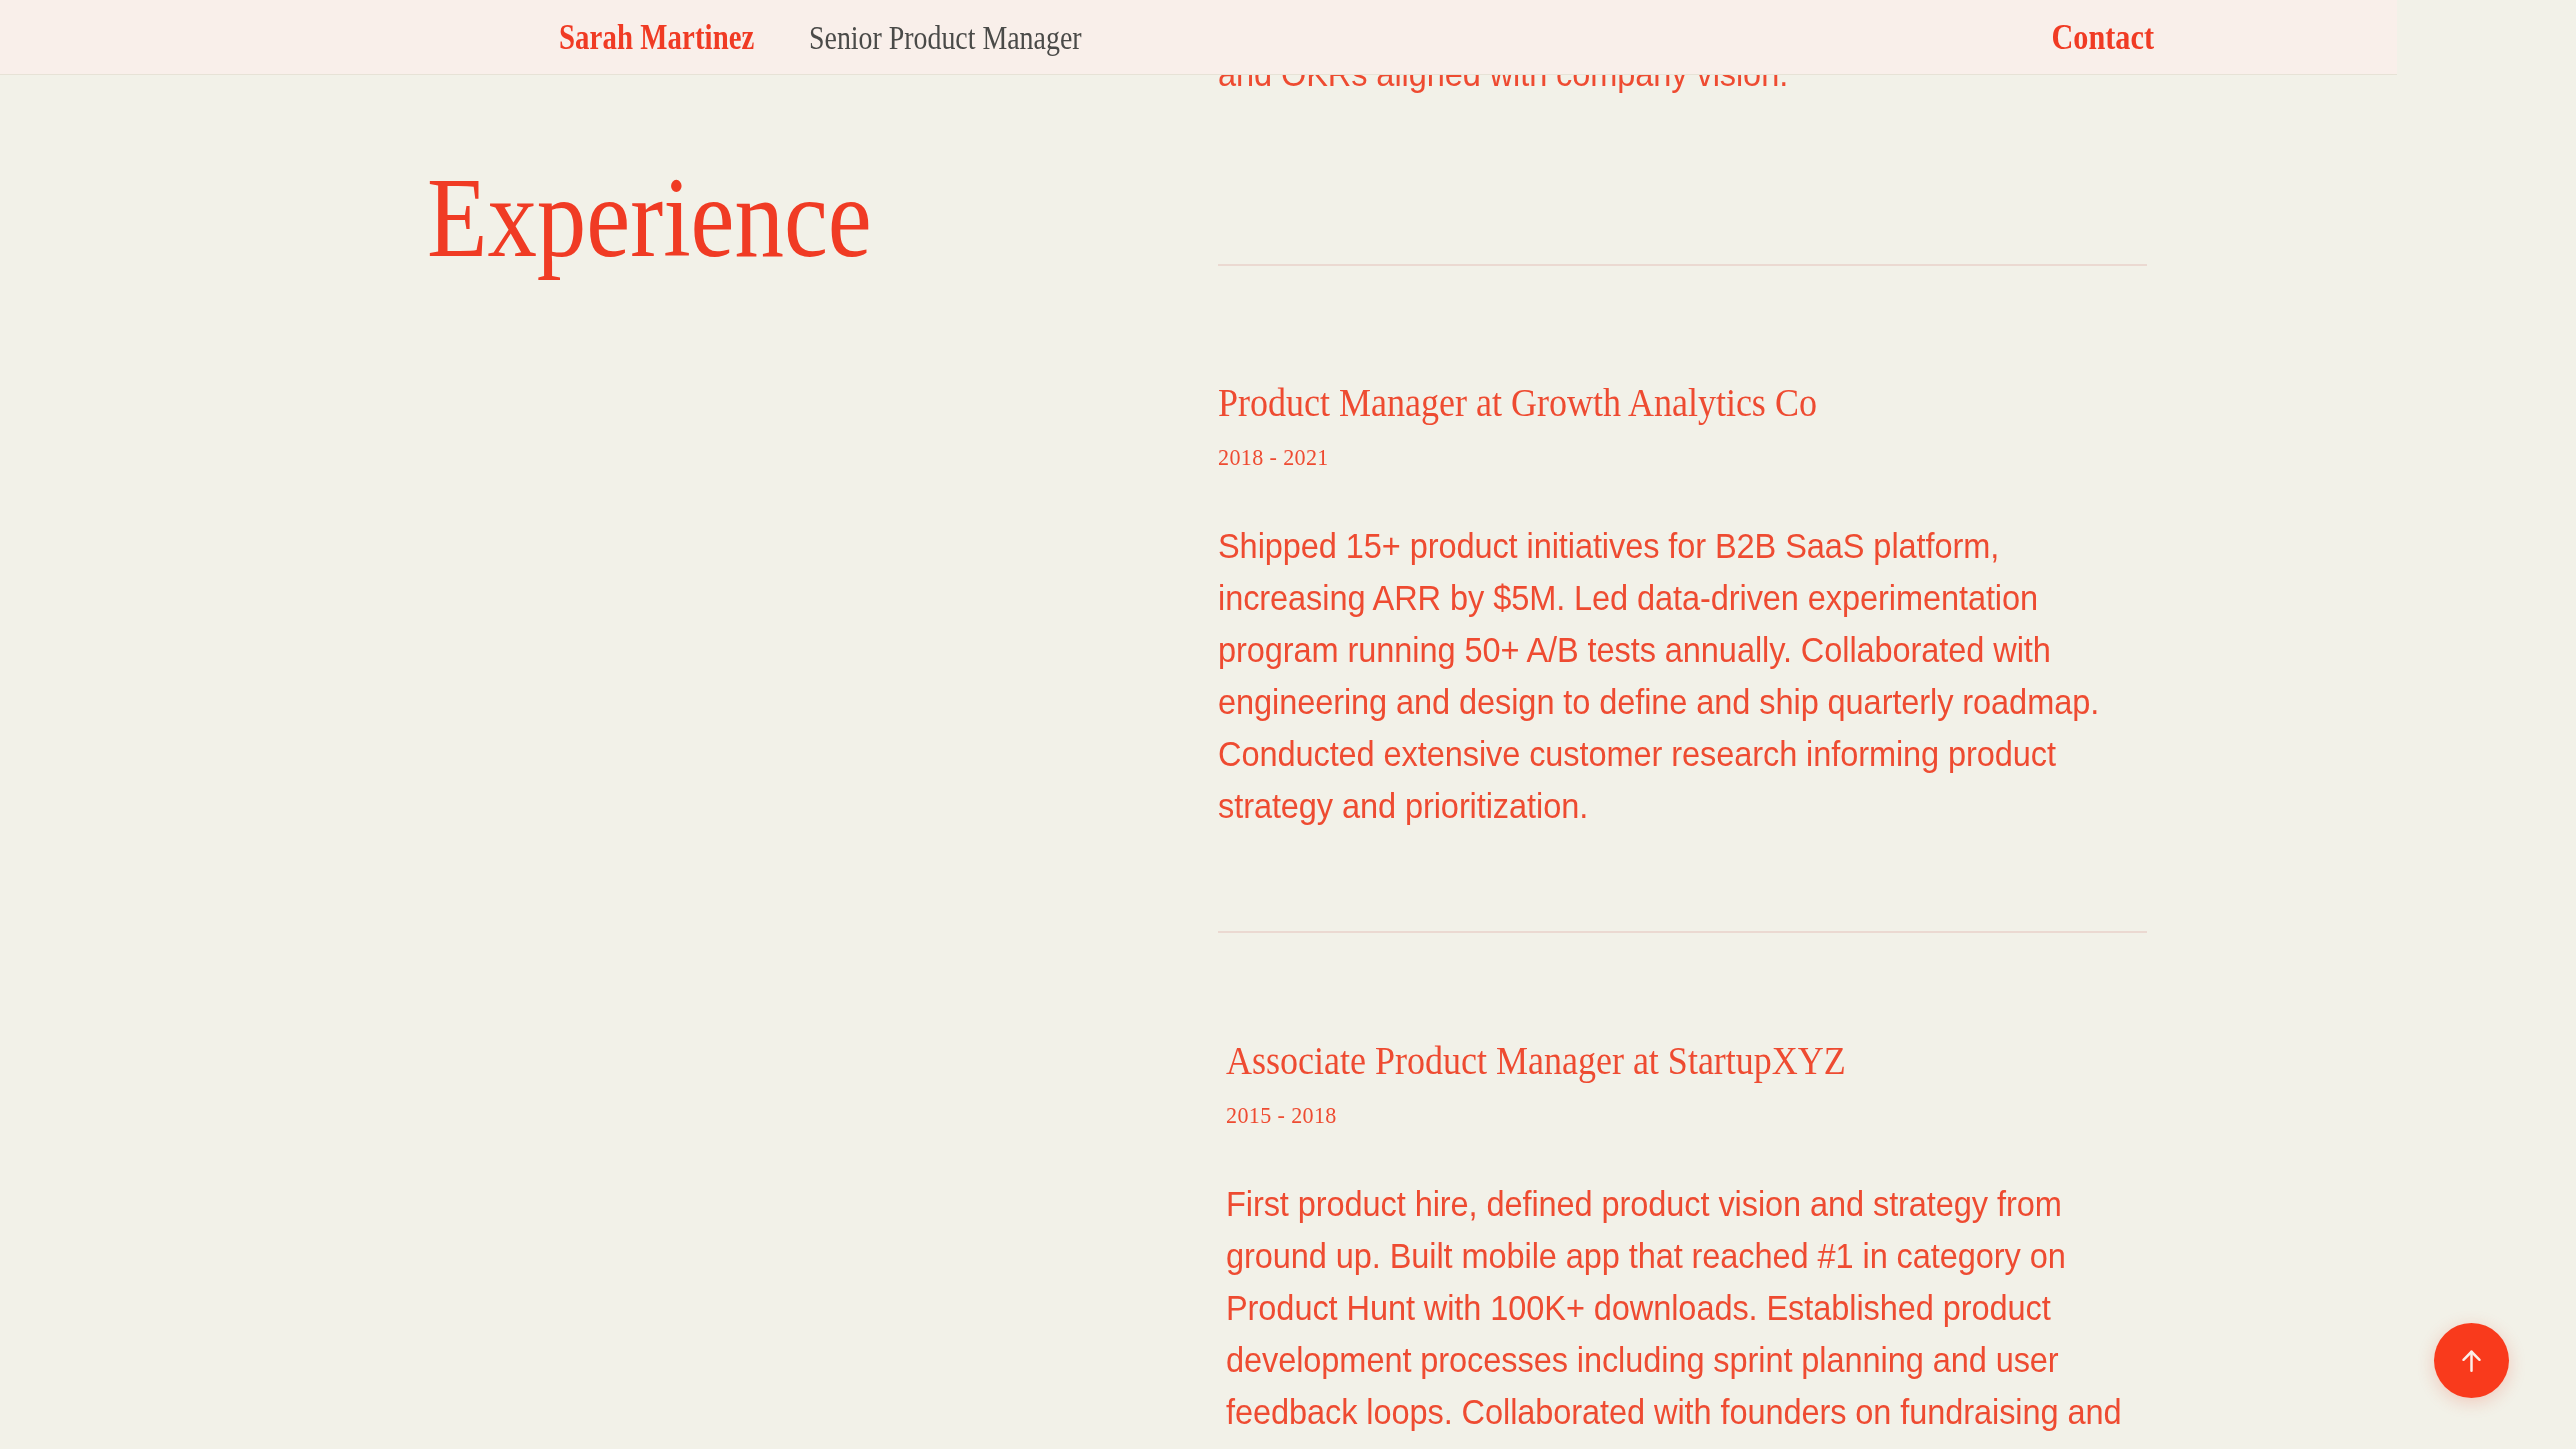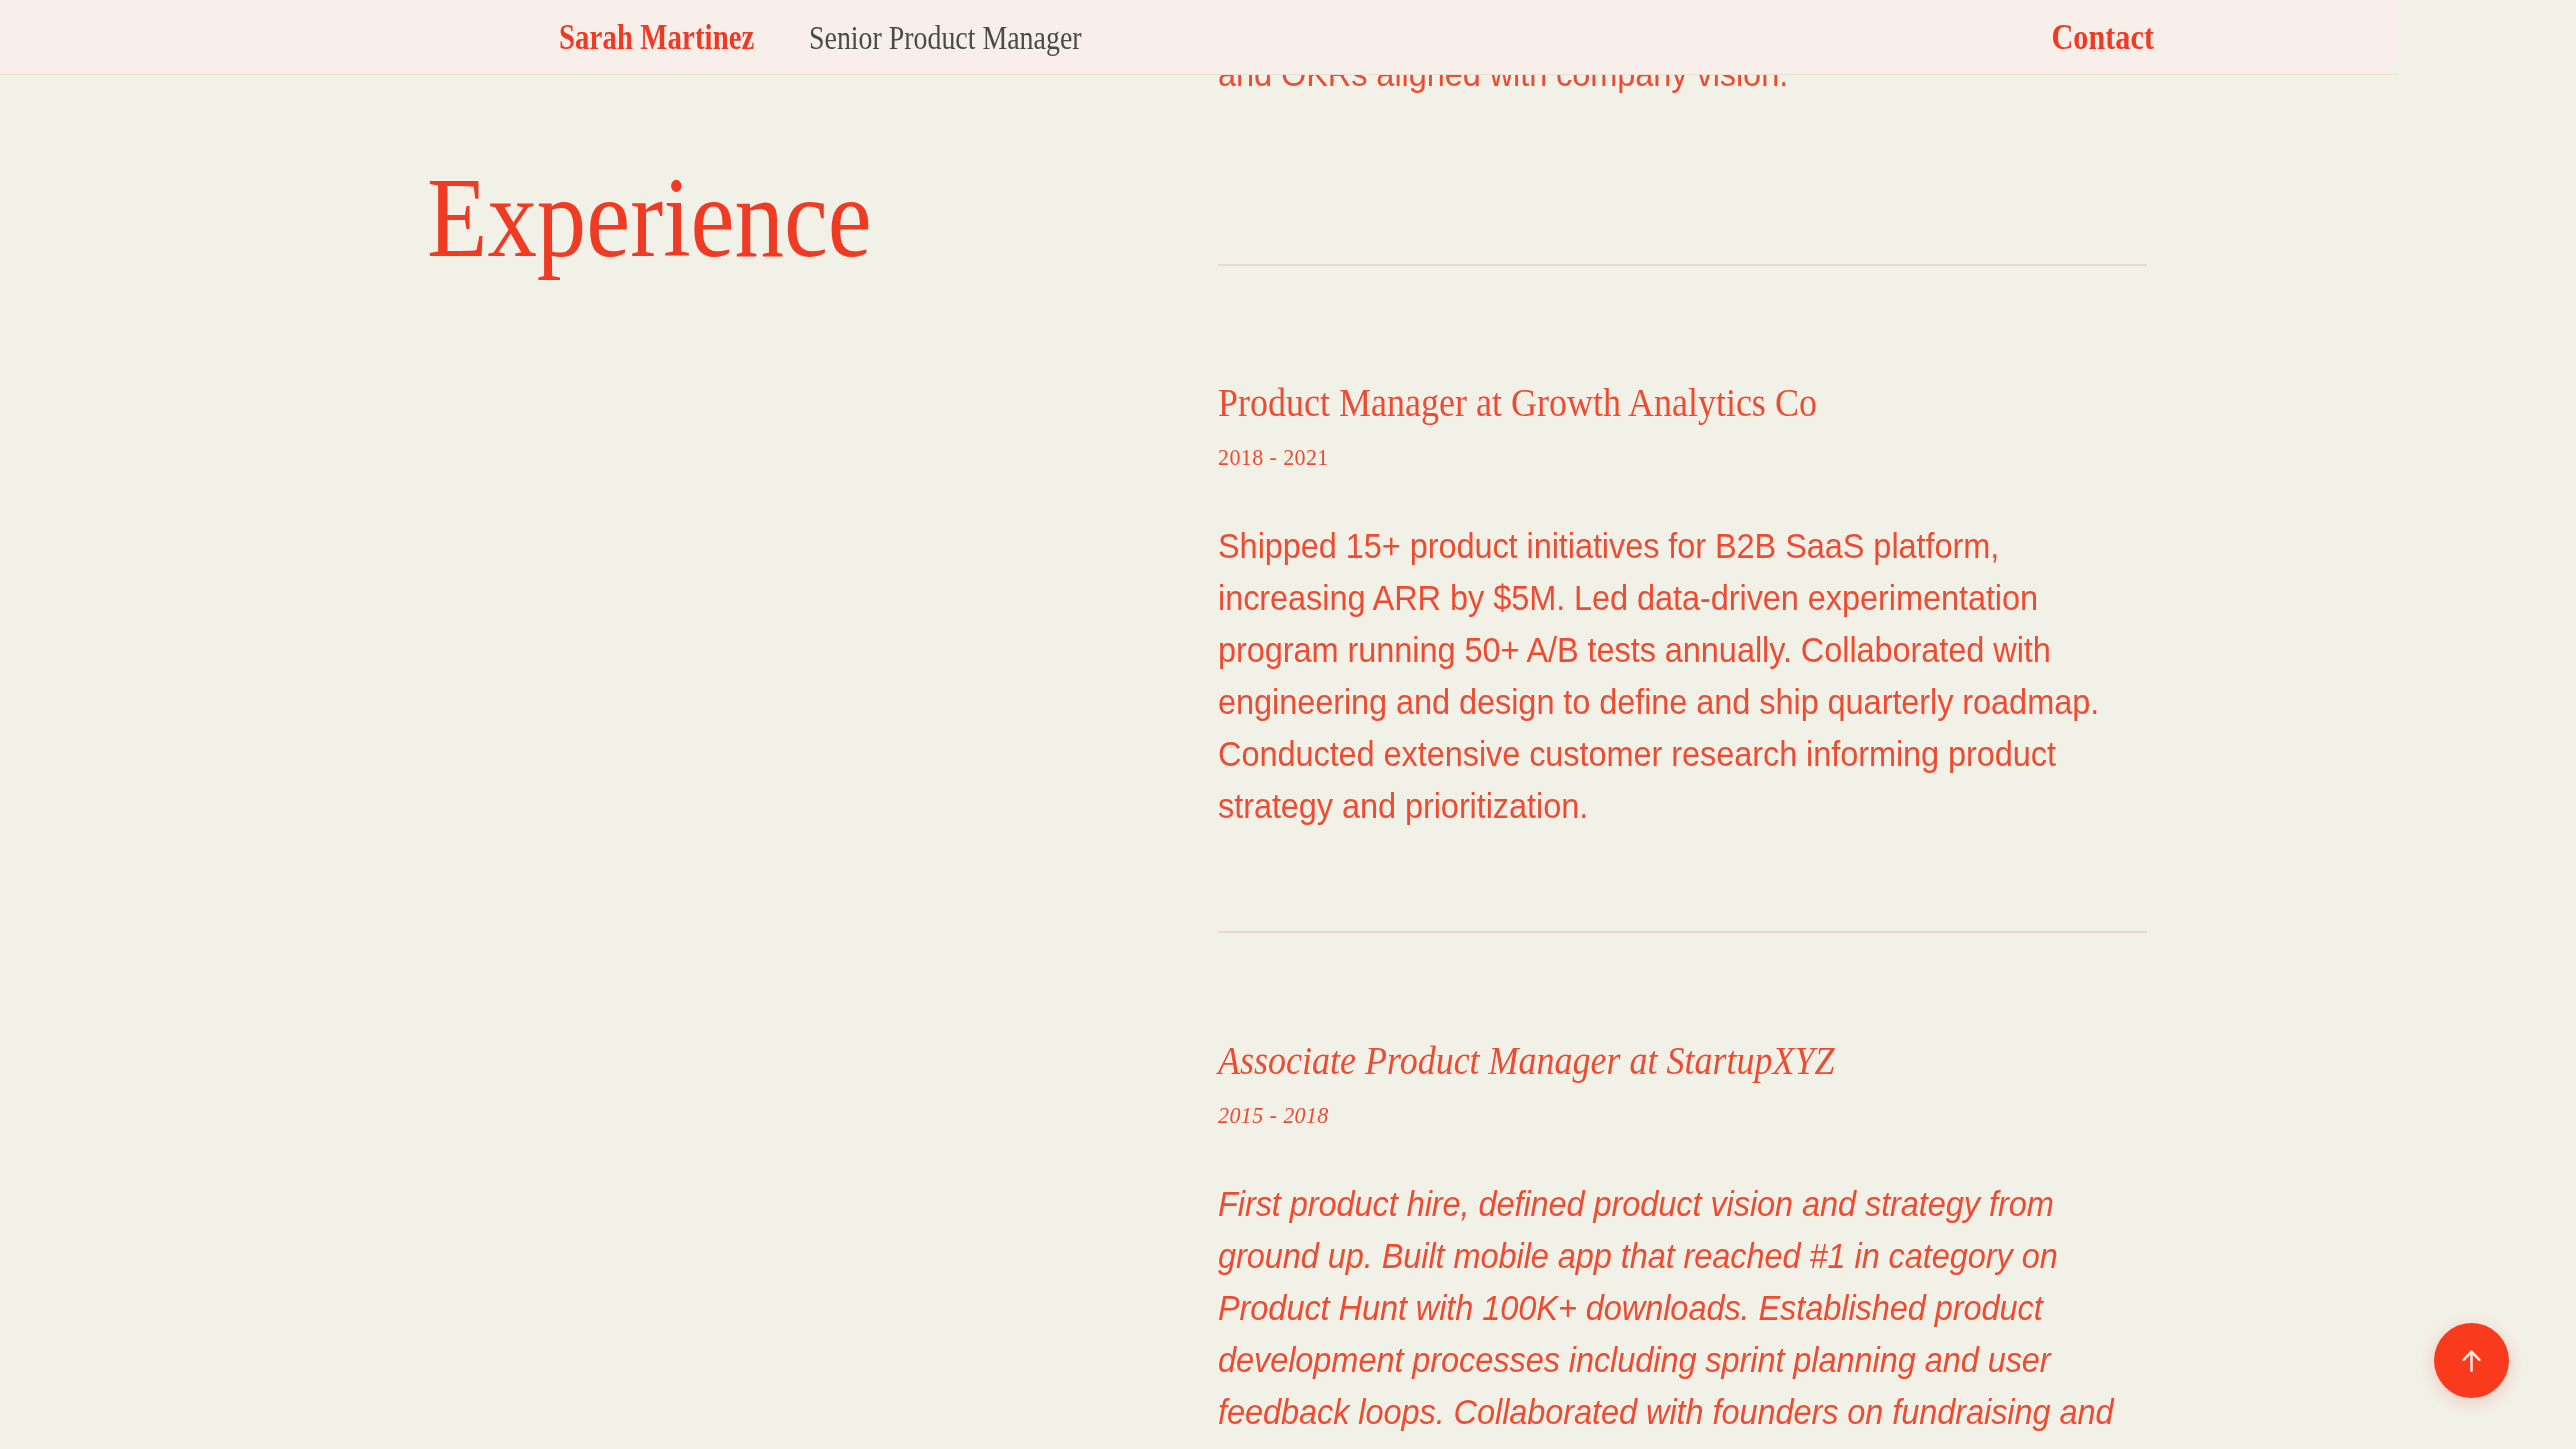--- a/index.html
+++ b/index.html
@@ -131,21 +131,21 @@
   .entry-partial{ position:absolute; left:0; top:-4px; }
   .entry-partial .job-desc{ margin-top:0; }
 
   .rule-1{ position:absolute; left:0; top:264px; }
 
   .entry-2{ position:absolute; left:0; top:380px; }
   .entry-2 .job-desc{ margin-top:48px; }
 
   .rule-2{ position:absolute; left:0; top:931px; }
 
-  .entry-3{ position:absolute; left:0; top:1038px;font-style:italic; }
+  .entry-3{ position:absolute; left:8px; top:1038px; }
   .entry-3 .job-desc{ margin-top:48px; }
 
   
   .scroll-top{
     position:absolute;
     right:67px;bottom:51px;
     width:75px;height:75px;
     border-radius:50%;
     background:#F93A1C;
     border:none;

